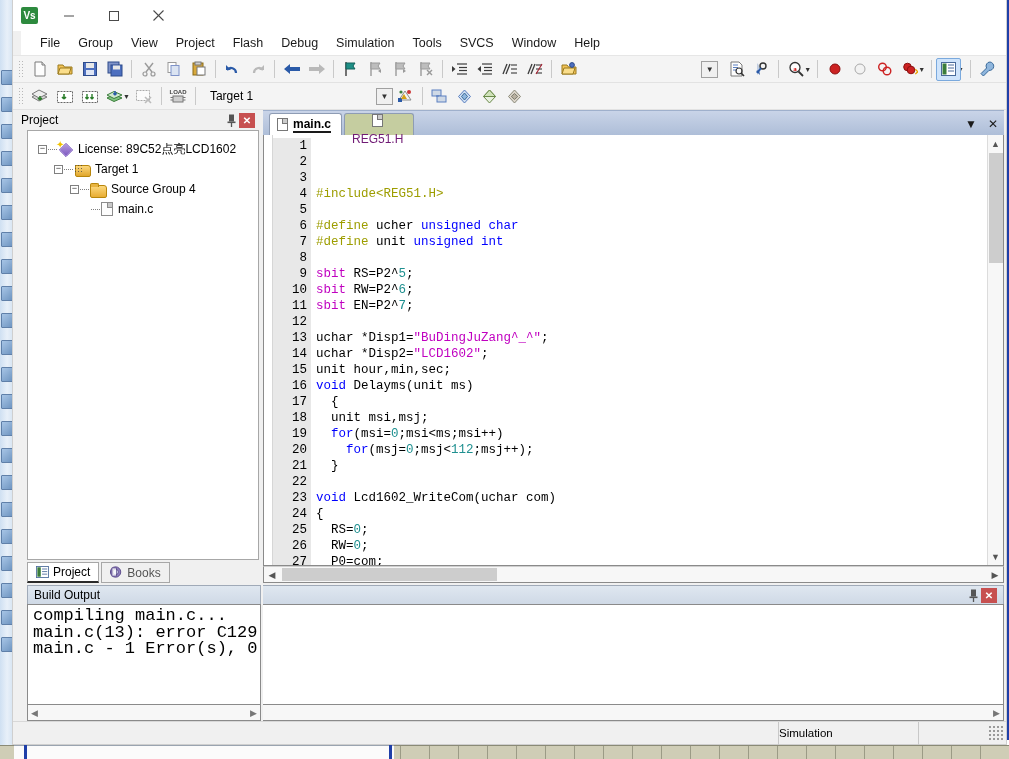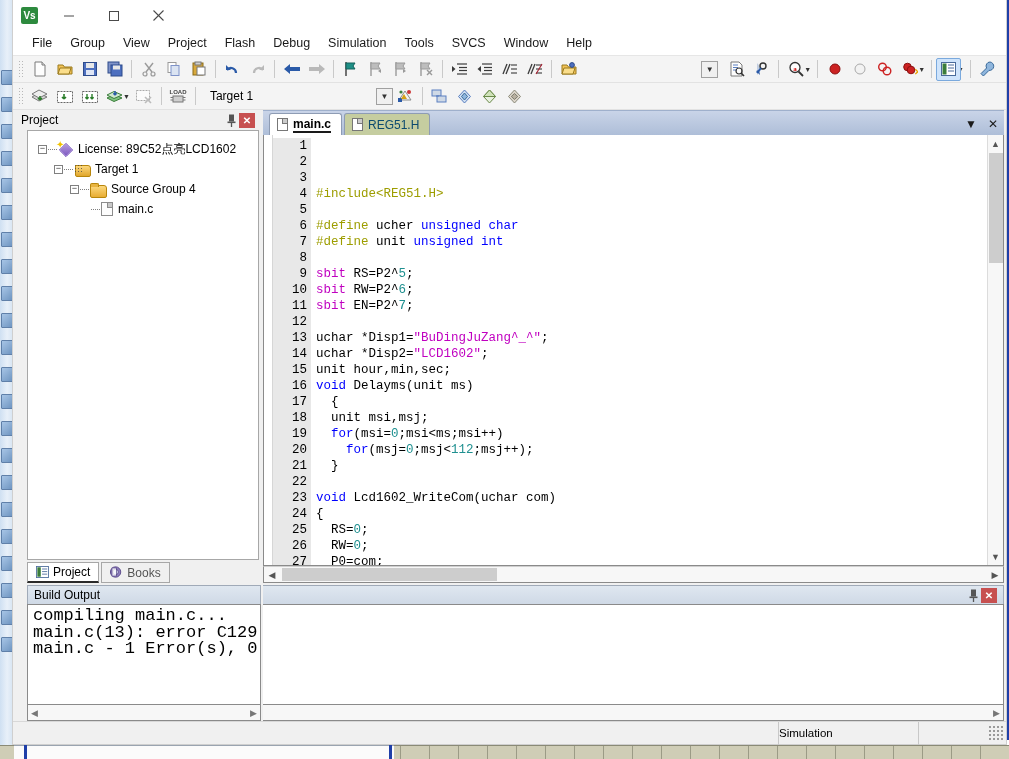--- a/index.html
+++ b/index.html
@@ -76,20 +76,21 @@
     display: flex; align-items: center; justify-content: center;
     color: #4a4a4a; font-size: 13px; background: transparent;
   }
   .wbtn svg { display: block; }
 
   
   #menubar {
     height: 24px; background: #ffffff;
     display: flex; align-items: center; padding-left: 10px;
     flex: none;
+    margin-left: 8px;
   }
   .menu-item {
     font-size: 12.5px; color: #1a1a1a; padding: 3px 9px;
     white-space: nowrap;
   }
 
   
   .toolbar {
     background: #f4f4f4;
     display: flex; align-items: center;
@@ -232,21 +233,21 @@
   }
   .etab {
     height: 22px; display: flex; align-items: center; gap: 5px;
     padding: 0 10px 0 7px; font-size: 12px;
     border: 1px solid #8e9cb4; border-bottom: none;
     border-radius: 3px 3px 0 0; margin-right: 2px;
     position: relative;
   }
   .etab.sel { background: #ffffff; color: #000; }
   .etab.sel .lbl { border-bottom: 2px solid #1a1a1a; font-weight: bold; }
-  .etab.un { background: #c5cda0; color: #0c4a6e; }
+  .etab.un { background: #c5cda0; color: #701a75; flex-direction: column; }
   .etab .fi {
     width: 11px; height: 13px; background: #fff; border: 1px solid #777; flex: none;
     position: relative;
   }
   .etab .fi::after{content:"";position:absolute;right:0;top:0;width:4px;height:4px;background:#ccc;border-left:1px solid #777;border-bottom:1px solid #777;}
   #ed-tabs-spacer { flex: 1; }
   .edtbtn { width: 22px; height: 22px; display:flex; align-items:center; justify-content:center; font-size: 12px; color:#1a1a1a; flex:none; }
 
   #ed-body {
     flex: 1 1 auto; display: flex; min-height: 0;

